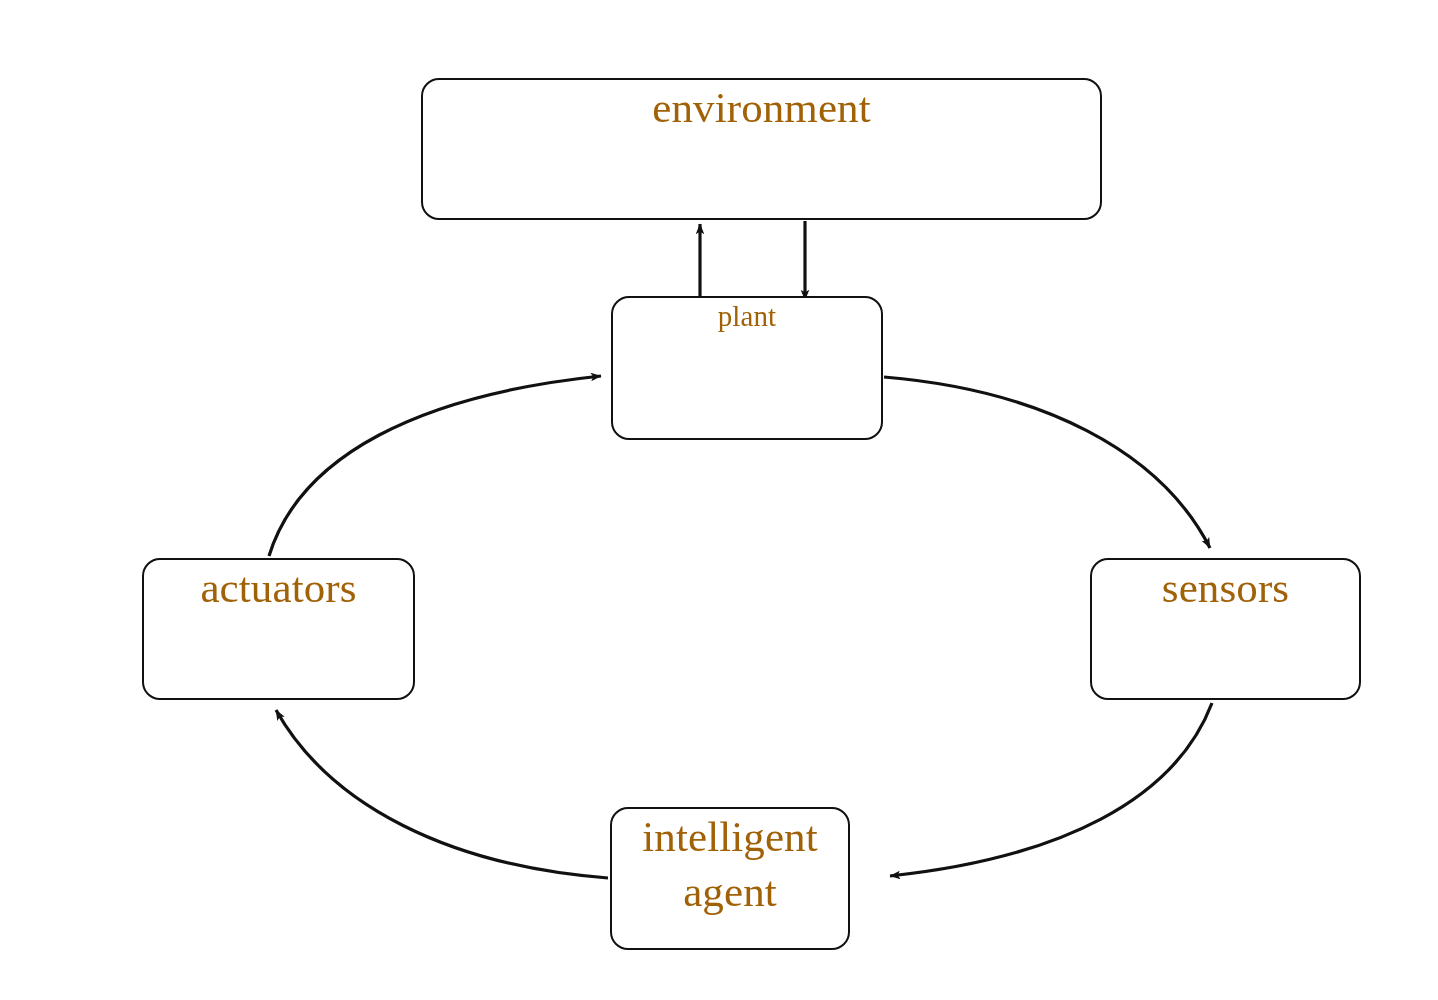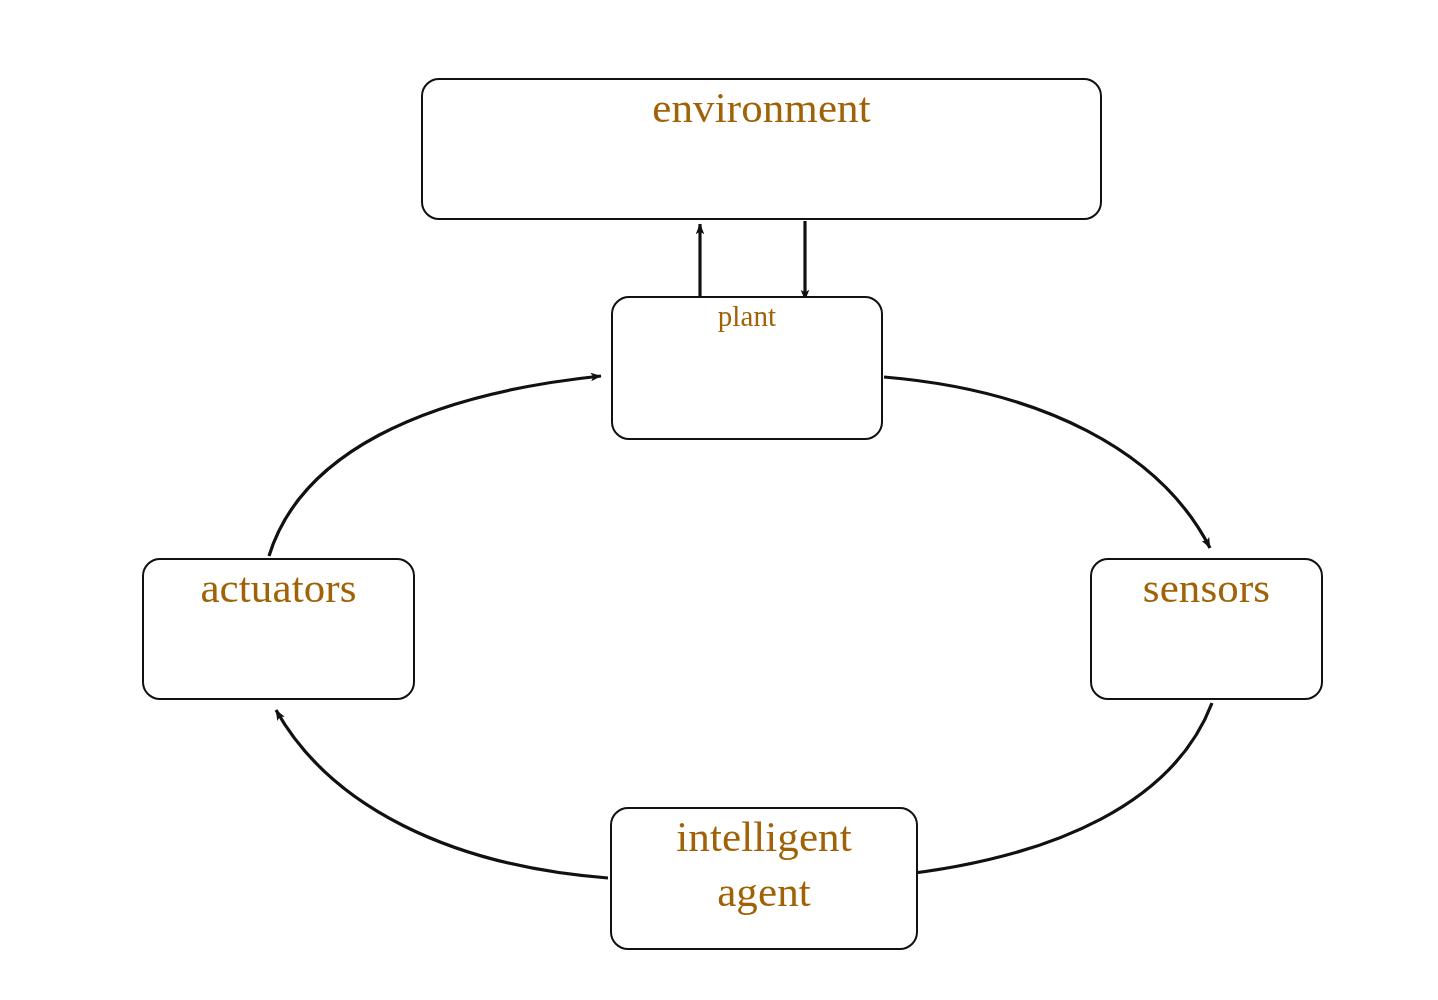--- a/index.html
+++ b/index.html
@@ -55,25 +55,25 @@
   #node-plant {
     left: 611px; top: 296px; width: 272px; height: 144px;
     font-size: 29px;
   }
   #node-actuators {
     left: 118px; top: 558px; width: 273px; height: 142px;
     font-size: 43px;
     margin-left: 24px;
   }
   #node-sensors {
-    left: 1090px; top: 558px; width: 233px; height: 142px;
+    left: 1090px; top: 558px; width: 271px; height: 142px;
     font-size: 43px;
   }
   #node-intelligent-agent {
-    left: 610px; top: 807px; width: 308px; height: 143px;
+    left: 610px; top: 807px; width: 240px; height: 143px;
     font-size: 43px;
   }
 </style>
 </head>
 <body>
 
 <div id="diagram-root">
 
   <svg id="diagram-svg" viewBox="0 0 1438 1000" xmlns="http://www.w3.org/2000/svg">
     <defs>

